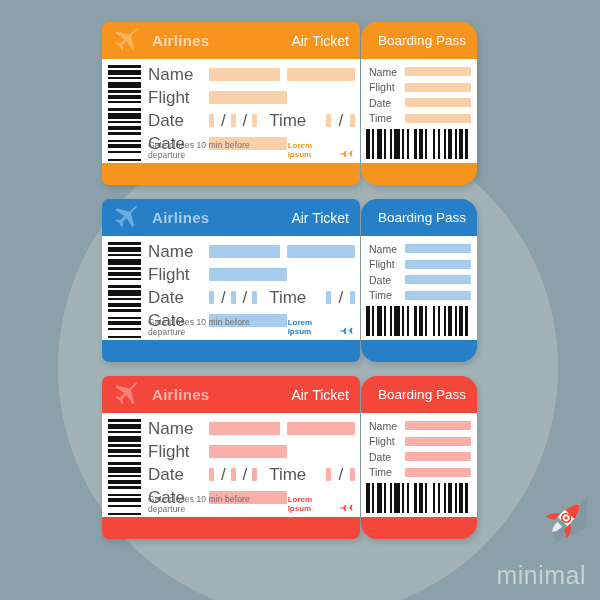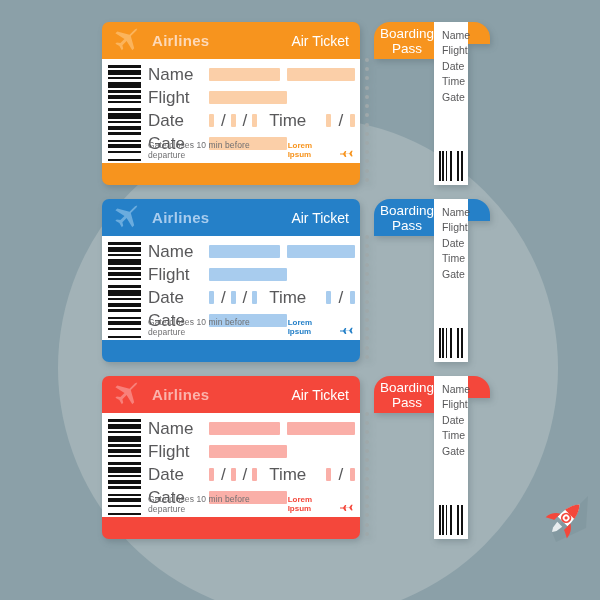--- a/index.html
+++ b/index.html
@@ -34,26 +34,26 @@
   .main-card{
     position:relative;
     width:258px;
     border-radius:7px;
     overflow:hidden;
     display:flex;
     flex-direction:column;
   }
   .stub-card{
     position:relative;
-    margin-left:14px;
+    margin-left:1px;
     width:116px;
     border-radius:16px;
     overflow:hidden;
     display:flex;
-    flex-direction:row;
+    flex-direction:column;
   }
 
   
   .hdr{
     height:37px;
     flex:0 0 37px;
     position:relative;
     display:flex;
     align-items:center;
   }
@@ -732,20 +732,21 @@
             <i style="width: 3px; background: rgb(17, 17, 17);"></i>
             <i style="width: 5px; background: rgb(255, 255, 255);"></i>
           </div>
         </div>
         <div class="foot" style="background: rgb(244, 71, 59);"></div>
       </div>
     </div>
   </div>
 
 <div id="brand">
+  <div class="l1">minimal</div>
 </div>
 
 <svg id="rocket" viewBox="0 0 56 56">
   <path d="M16 40 L46 10 L52 4 L50 36 L20 50 Z" fill="#7E949B" opacity="0.55"></path>
   <g transform="rotate(45 28 28)">
     <path d="M28 6 C34 13 35 22 35 30 L21 30 C21 22 22 13 28 6 Z" fill="#FFFFFF"></path>
     <path d="M28 6 C32 10.5 33.8 15.5 34.5 20 L21.5 20 C22.2 15.5 24 10.5 28 6 Z" fill="#F4473B"></path>
     <path d="M21 26 C16 29 13.5 33.5 13 39 C16.5 37 19 35.6 21 35 Z" fill="#F4473B"></path>
     <path d="M35 26 C40 29 42.5 33.5 43 39 C39.5 37 37 35.6 35 35 Z" fill="#F4473B"></path>
     <path d="M24.5 34 L31.5 34 L30.5 41 L28 45 L25.5 41 Z" fill="#E8EDEF"></path>

